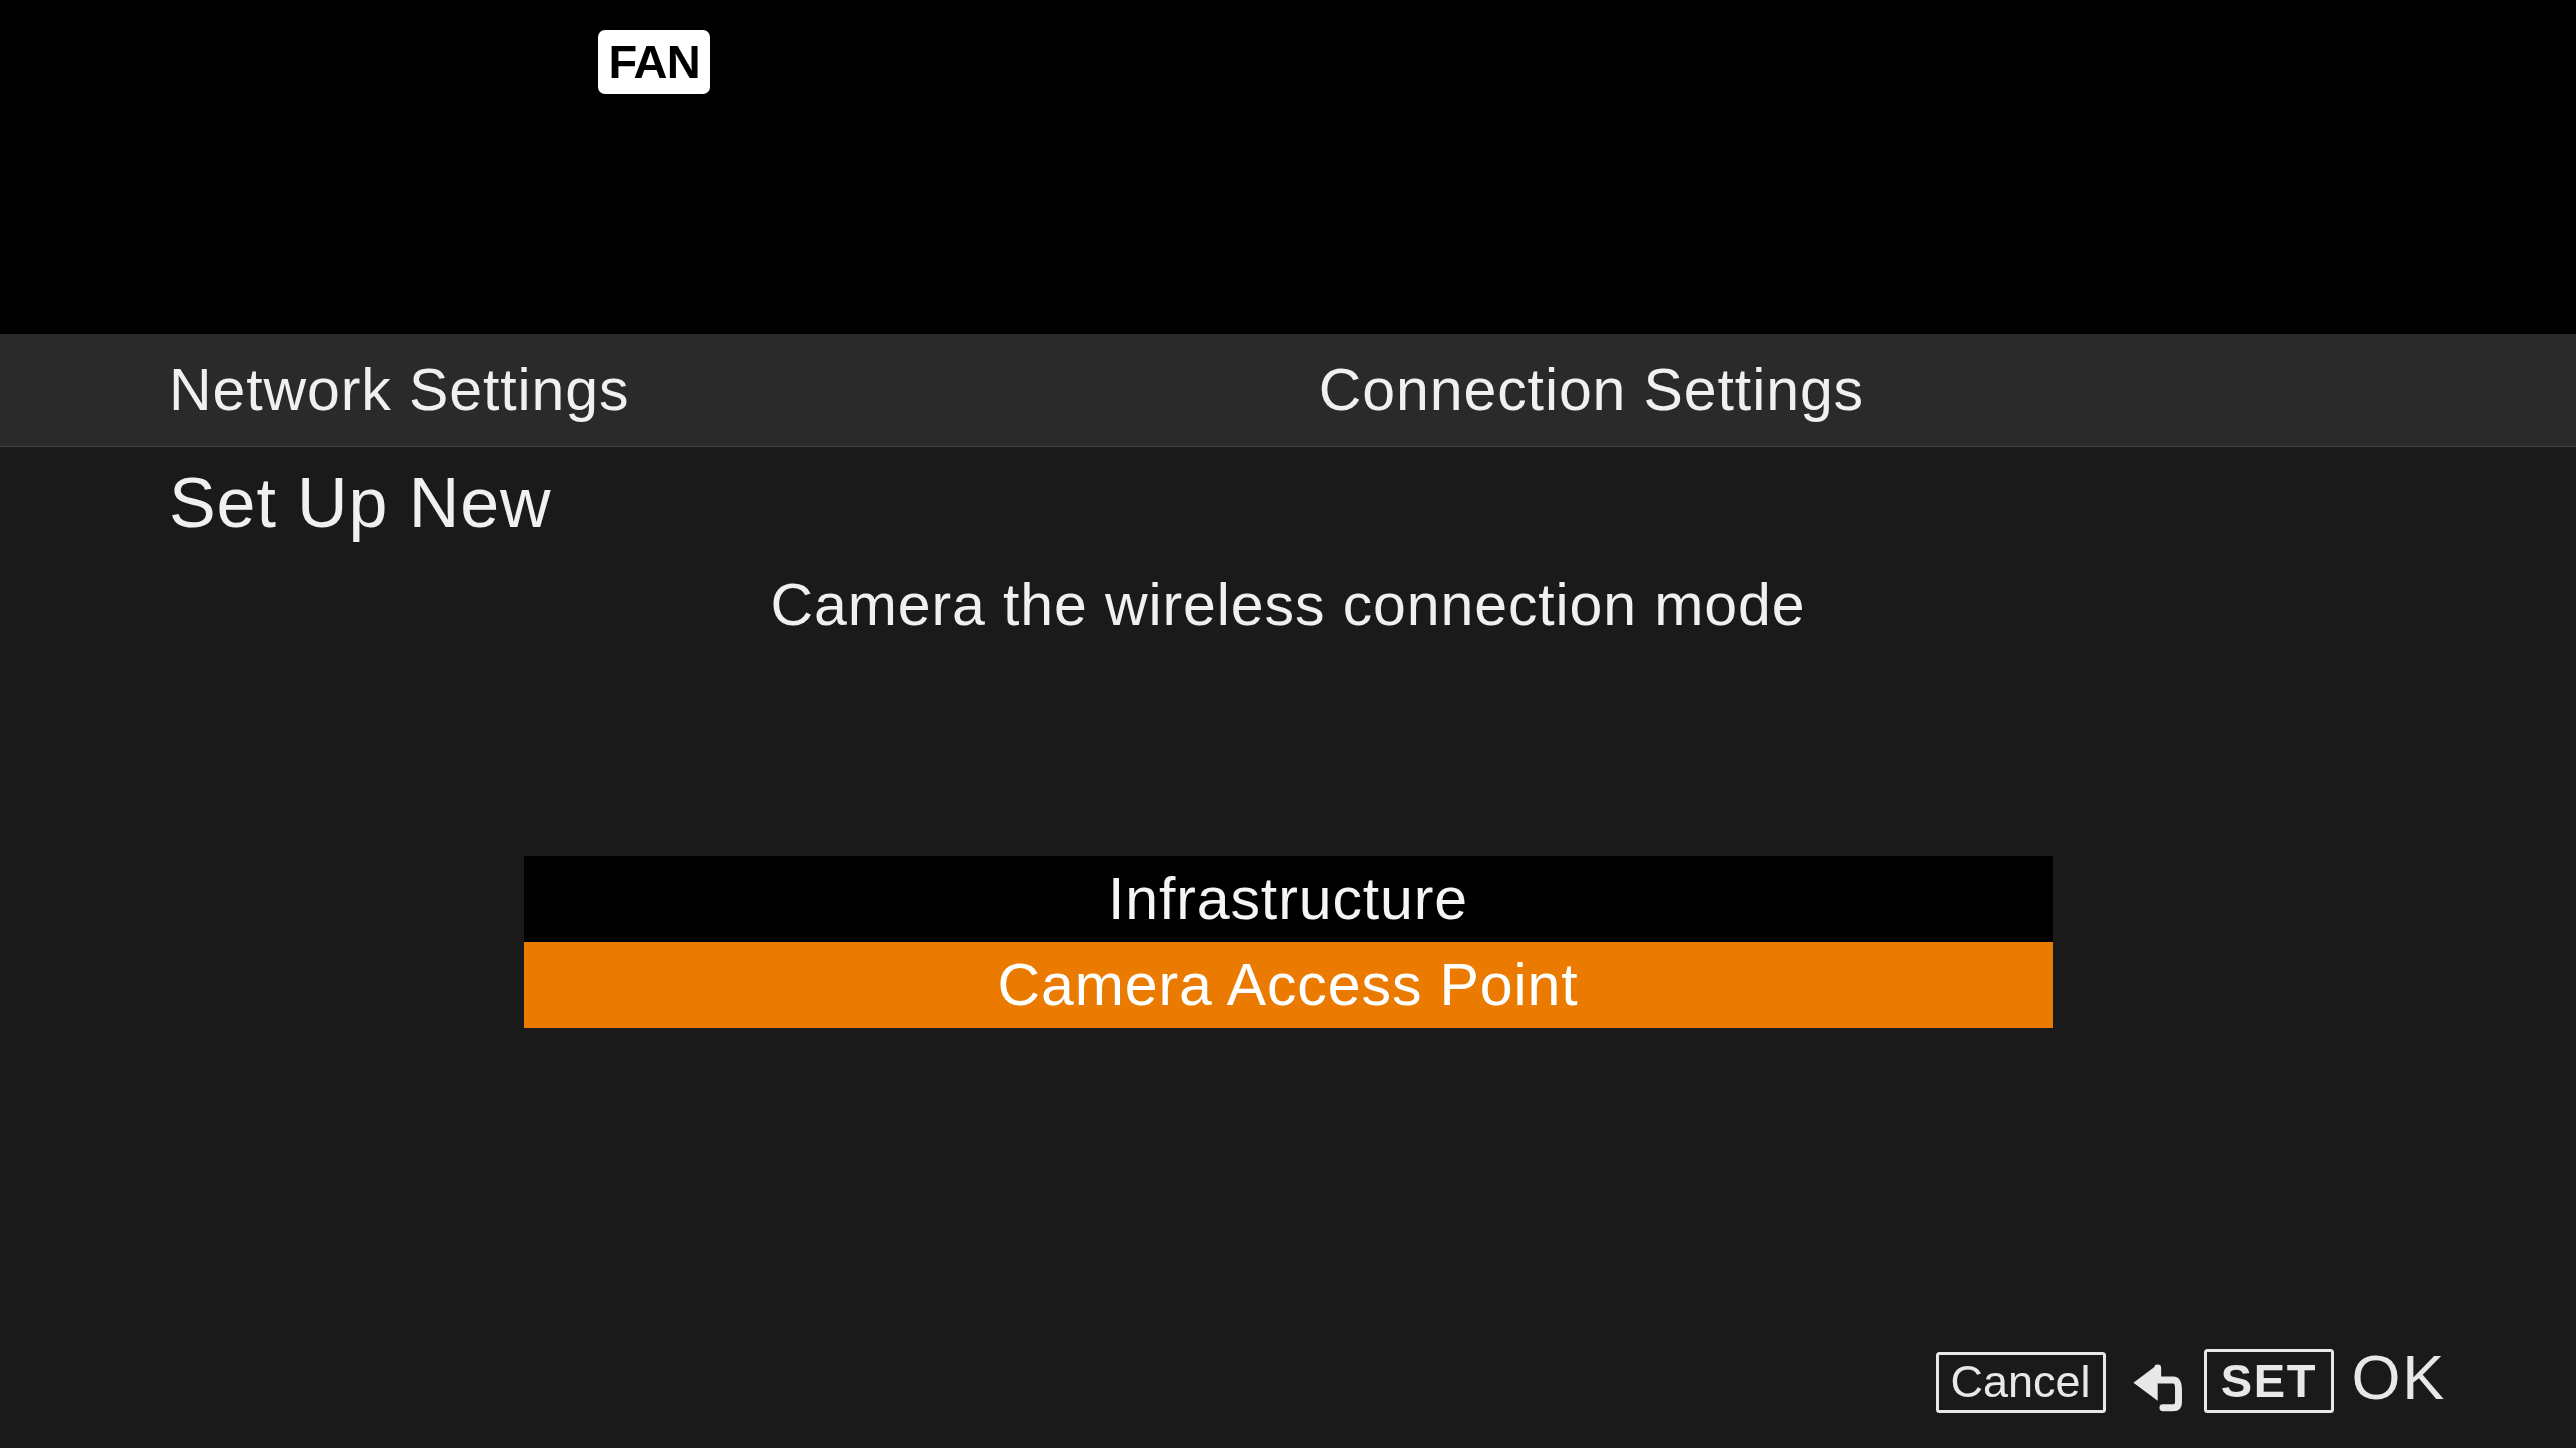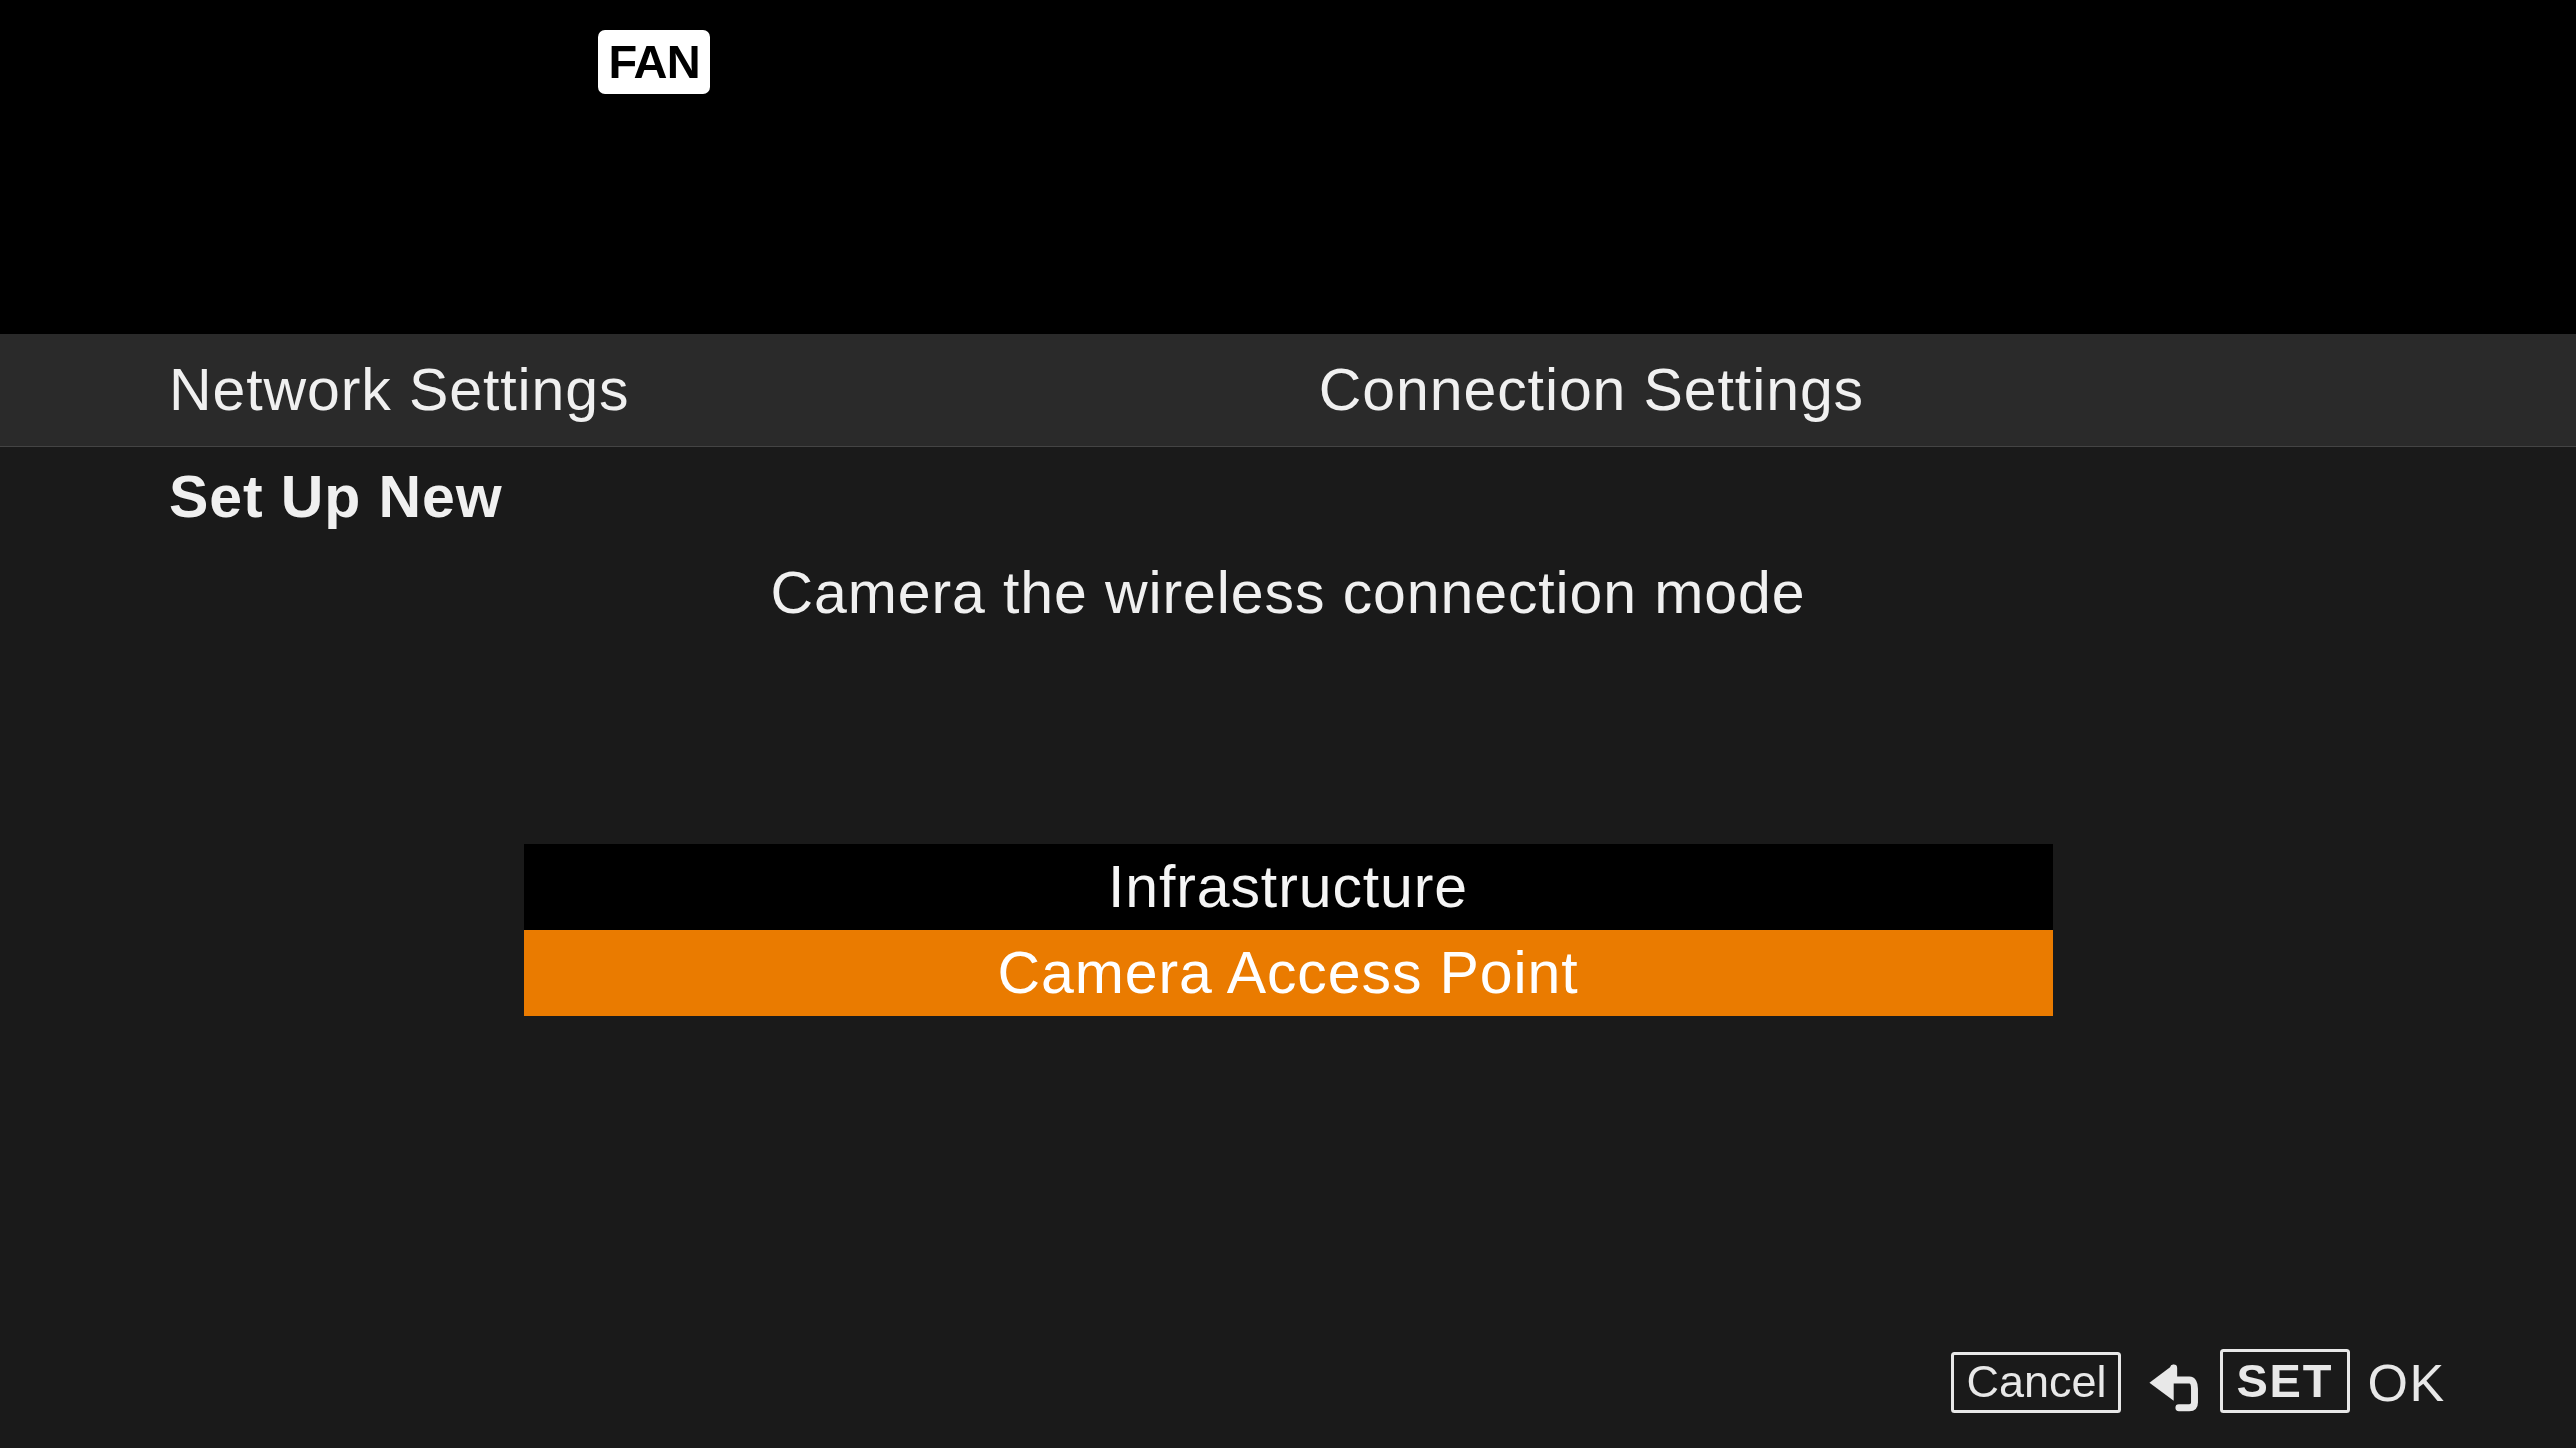--- a/index.html
+++ b/index.html
@@ -71,22 +71,22 @@
     }
     
     .subheader-row {
       width: 100%;
       background: #1a1a1a;
       padding: 15.6px 0 15.6px 169px;
     }
     
     .subheader-text {
       color: #f0f0f0;
-      font-size: 59px;
-      font-weight: 700;
+      font-size: 70px;
+      font-weight: 400;
       letter-spacing: 0.9px;
     }
     
     .instruction-row {
       width: 100%;
       text-align: center;
       padding: 13px 0;
     }
     
     .instruction-text {
@@ -160,21 +160,21 @@
       color: #e8e8e8;
       font-size: 47px;
       font-weight: bold;
       padding: 1.7px 14px;
       letter-spacing: 1.7px;
       margin-left: 4.3px;
     }
     
     .ok-text {
       color: #e8e8e8;
-      font-size: 52px;
+      font-size: 63px;
       font-weight: 400;
       letter-spacing: 1.7px;
     }
   </style>
 </head>
 <body>
 
 <div class="screen">
 
   <div class="top-black-bar">

